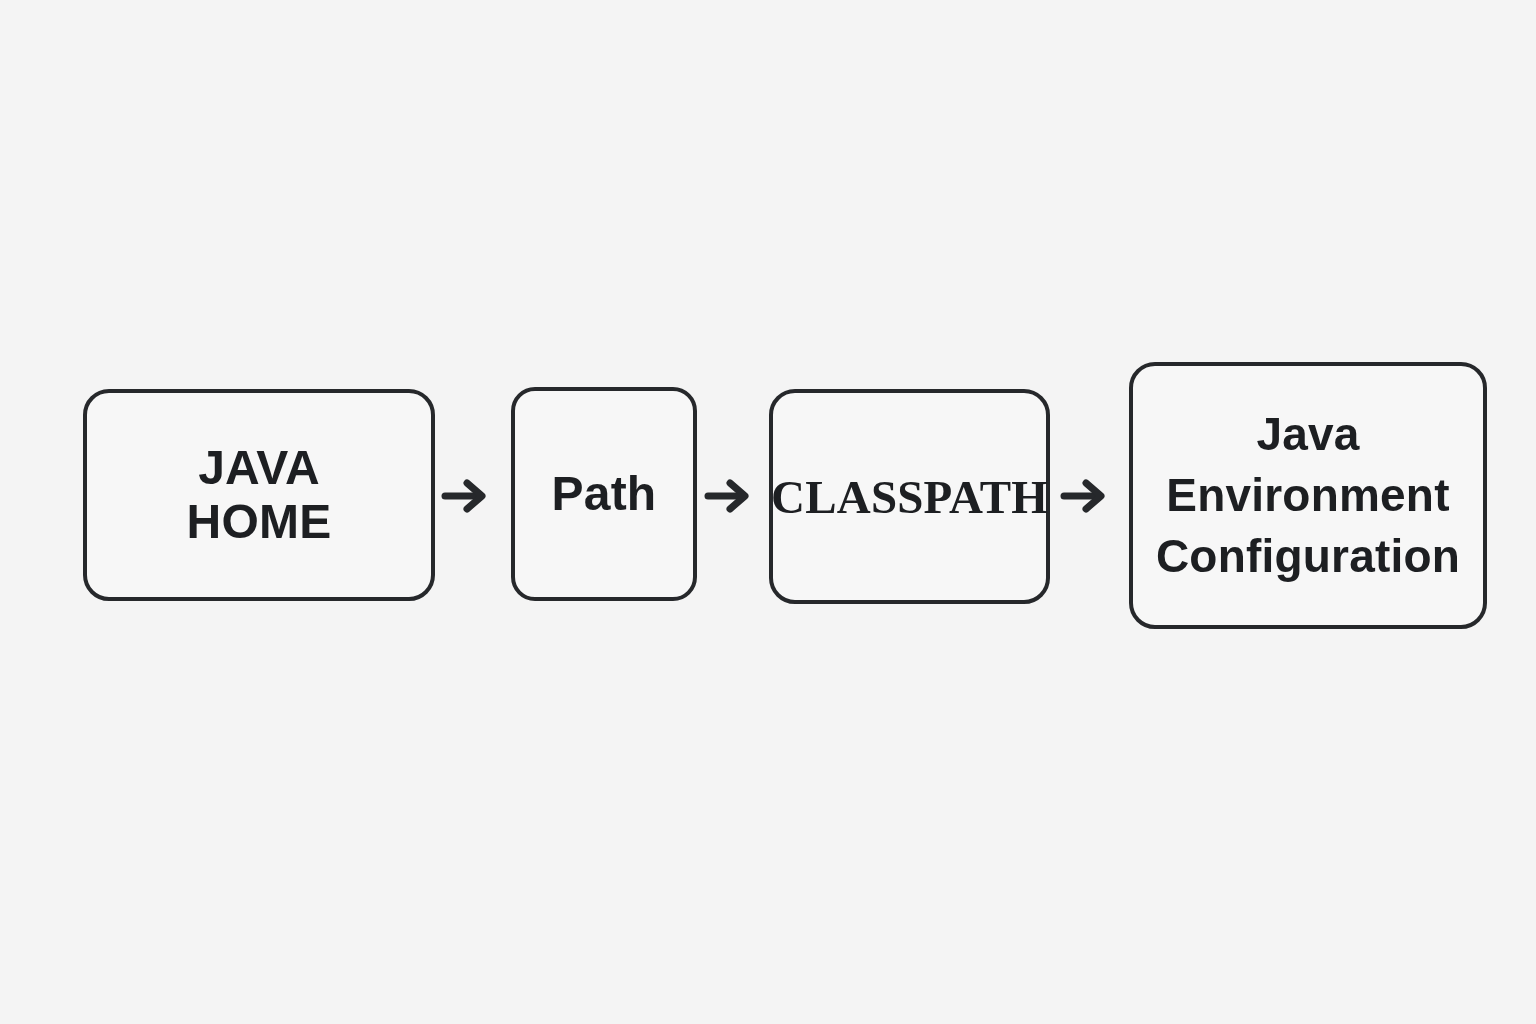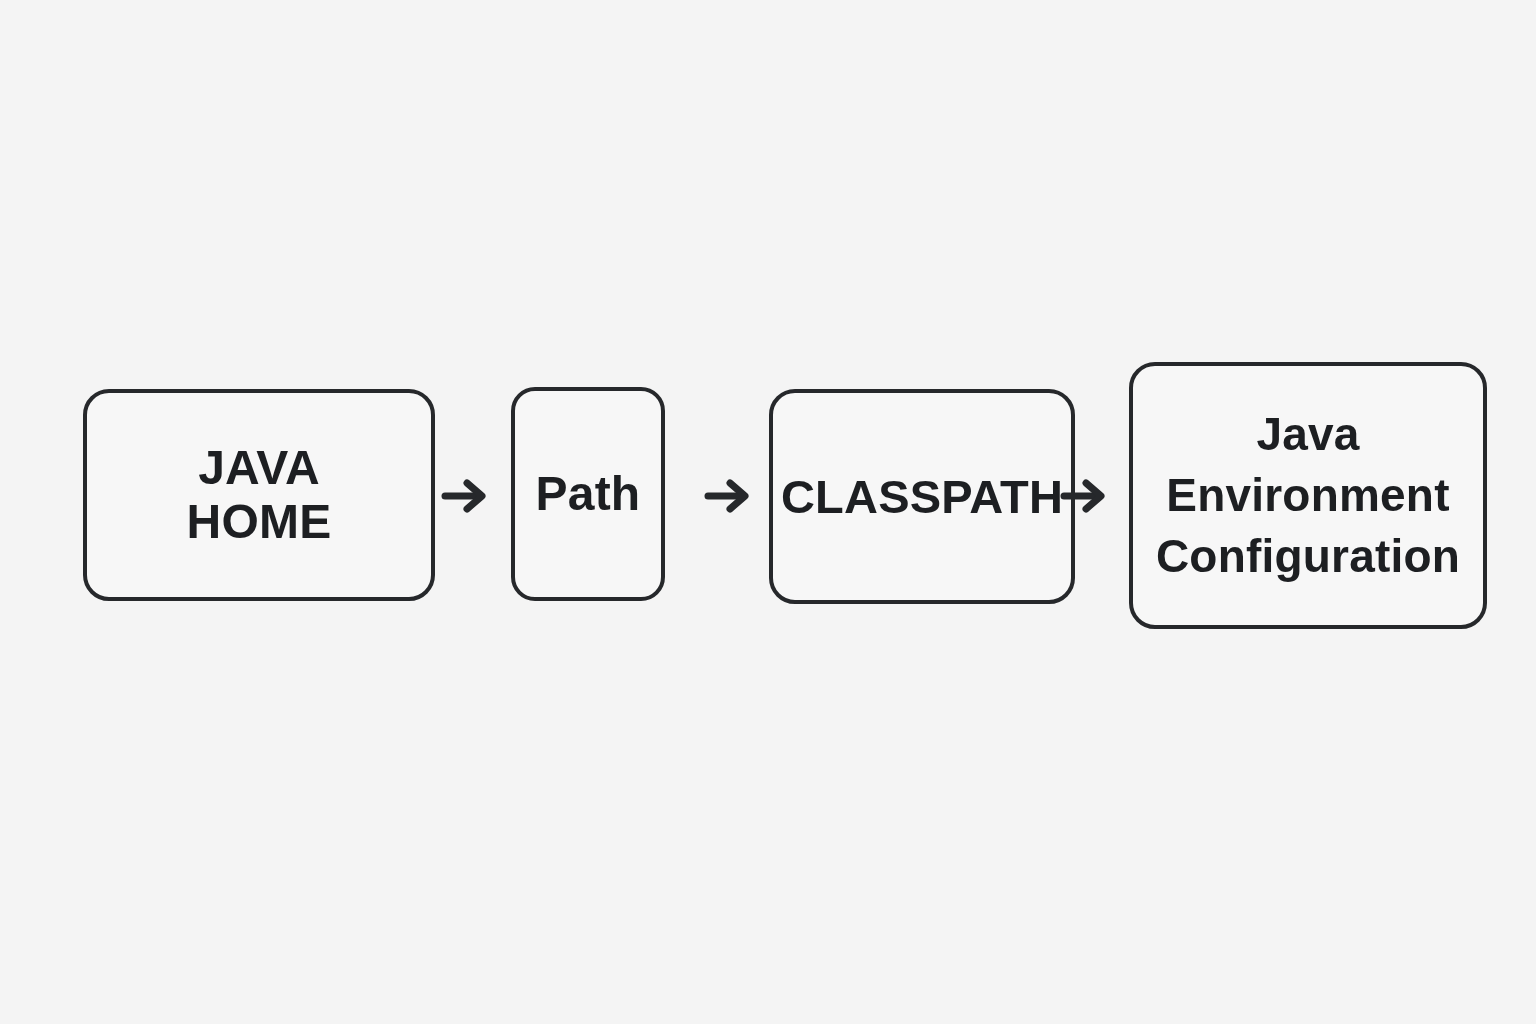--- a/index.html
+++ b/index.html
@@ -46,36 +46,37 @@
   }
   #node-java-home .node-label {
     font-size: 48px;
     line-height: 54px;
   }
 
   
   #node-path {
     left: 495px;
     top: 387px;
-    width: 154px;
+    width: 186px;
     height: 214px;
     border-radius: 24px;
   }
   #node-path .node-label {
     font-size: 48px;
     line-height: 54px;
   }
 
   
   #node-classpath {
     left: 753px;
     top: 389px;
-    width: 306px;
+    width: 281px;
     height: 215px;
     border-radius: 26px;
+    font-family: Liberation Serif, serif;
   }
   #node-classpath .node-label {
     font-size: 47px;
     line-height: 54px;
   }
 
   
   #node-java-env-config {
     left: 1113px;
     top: 362px;

